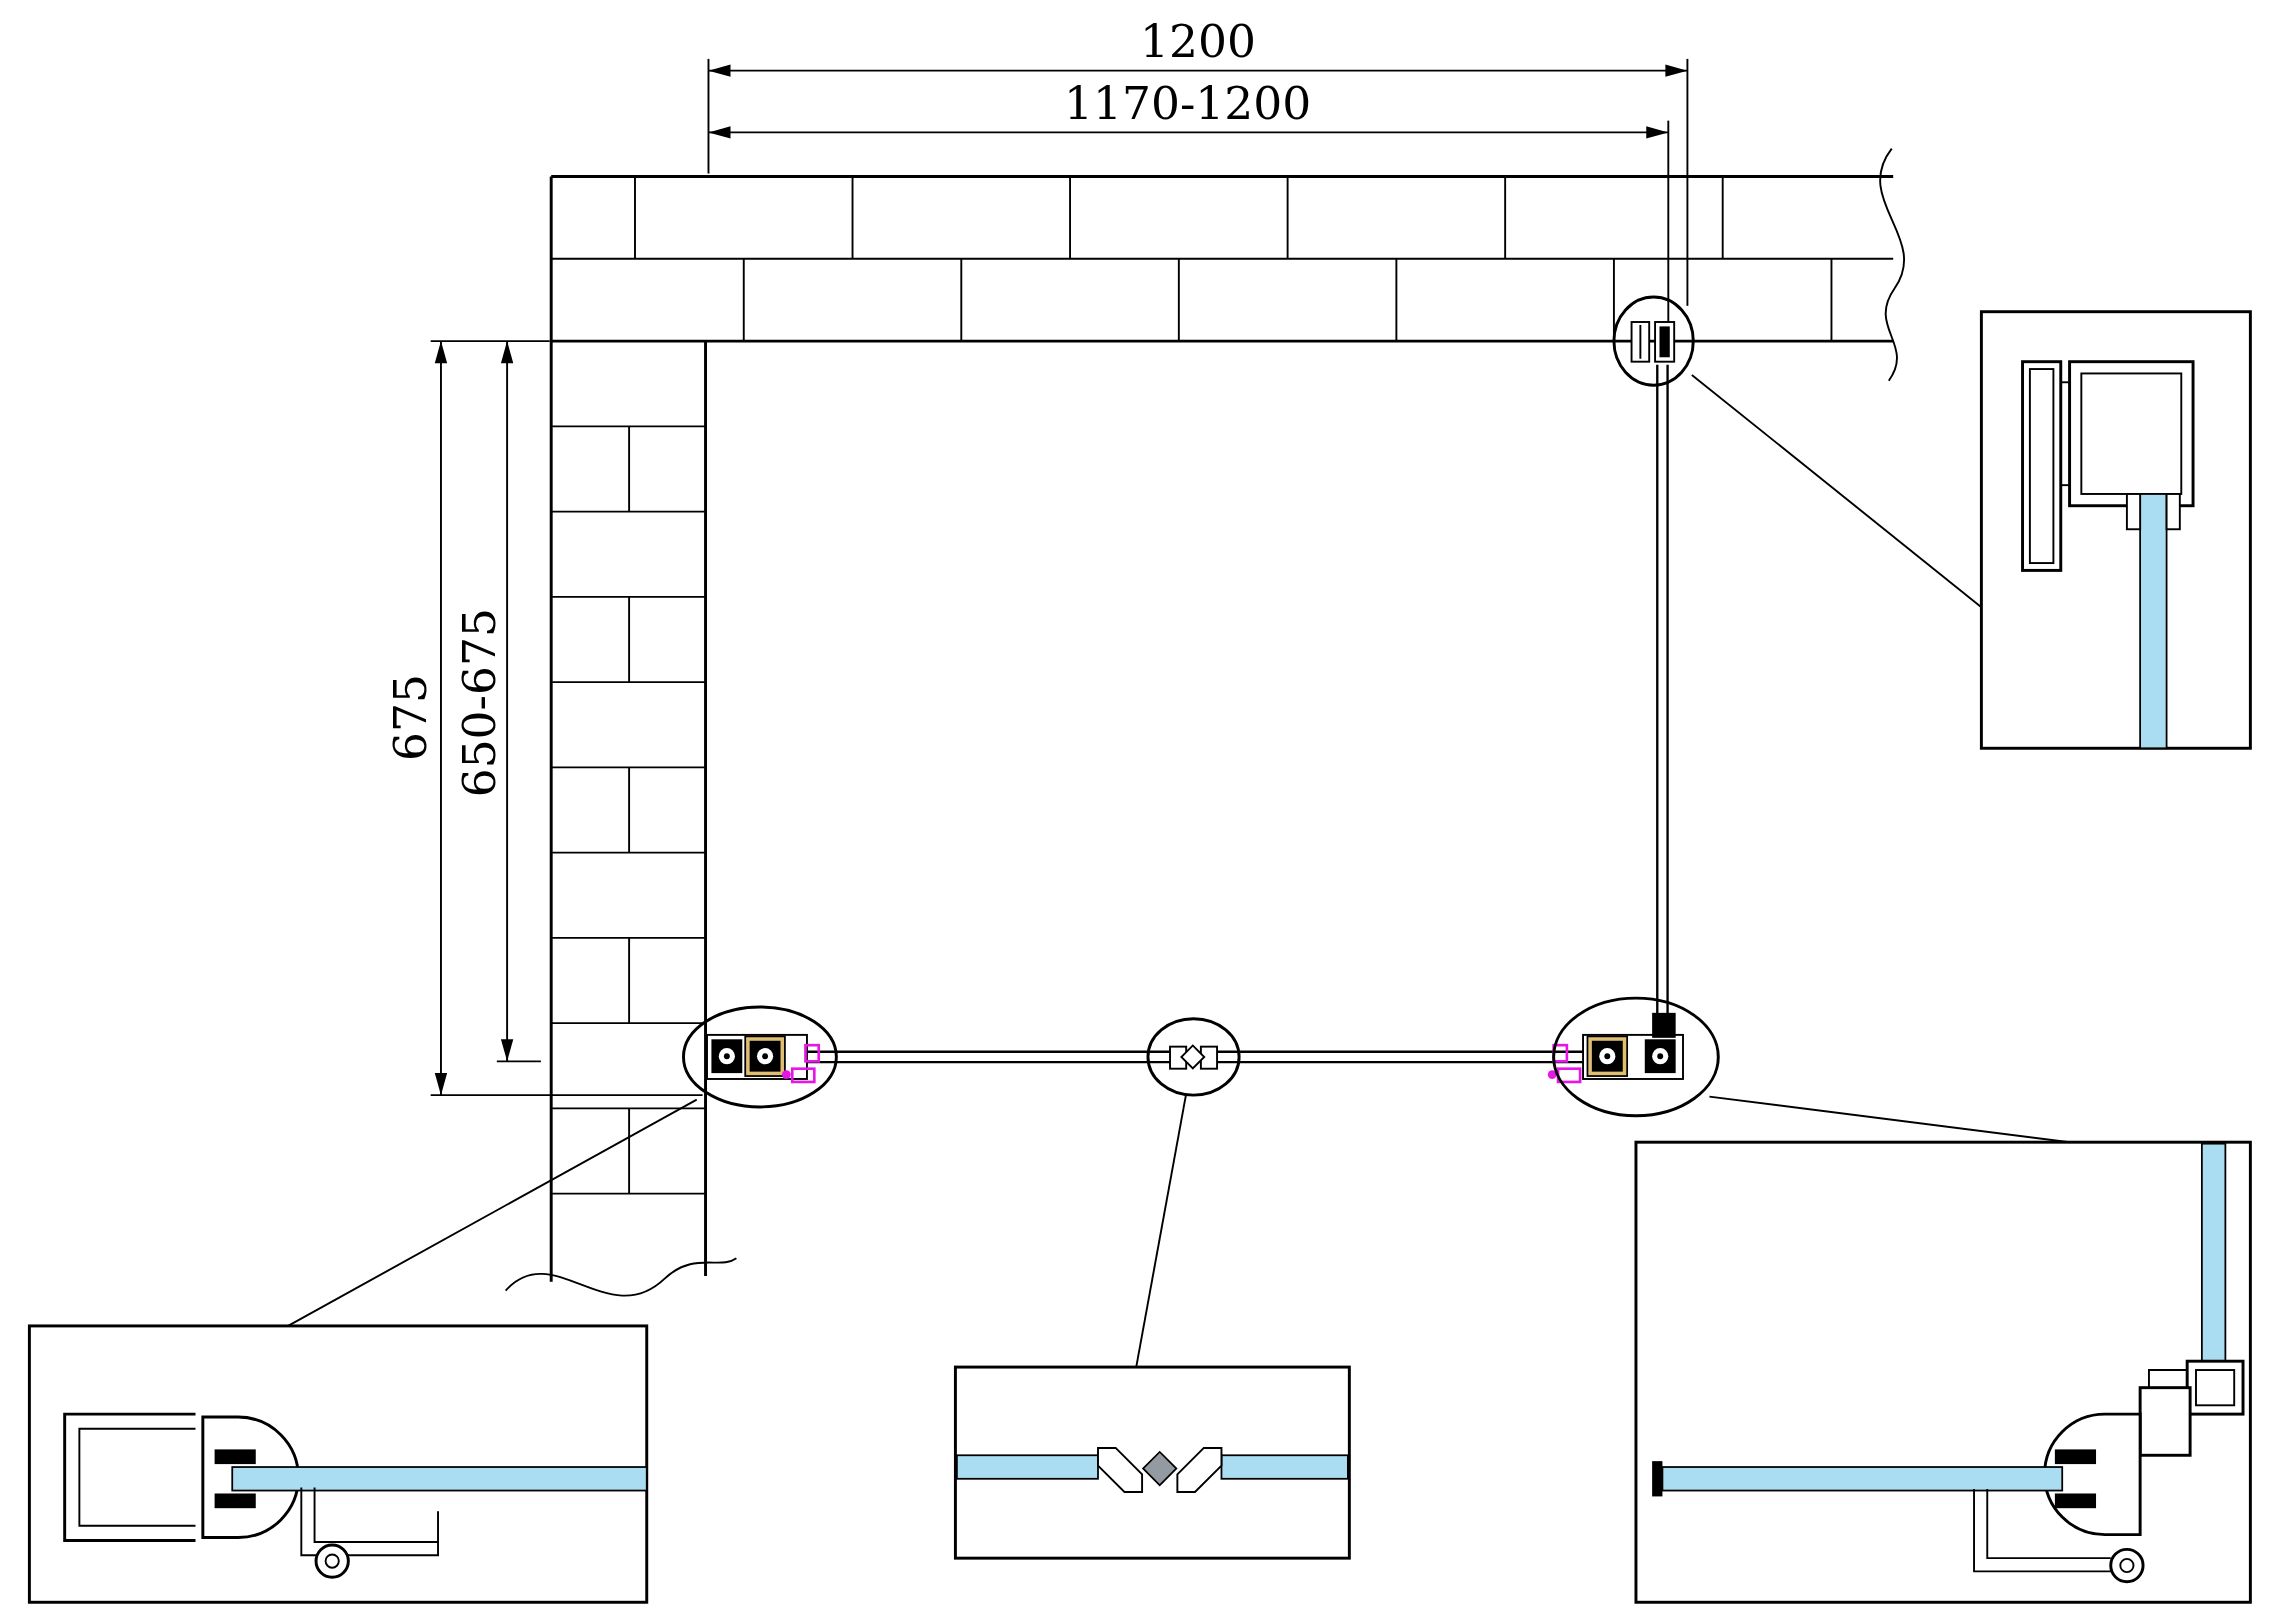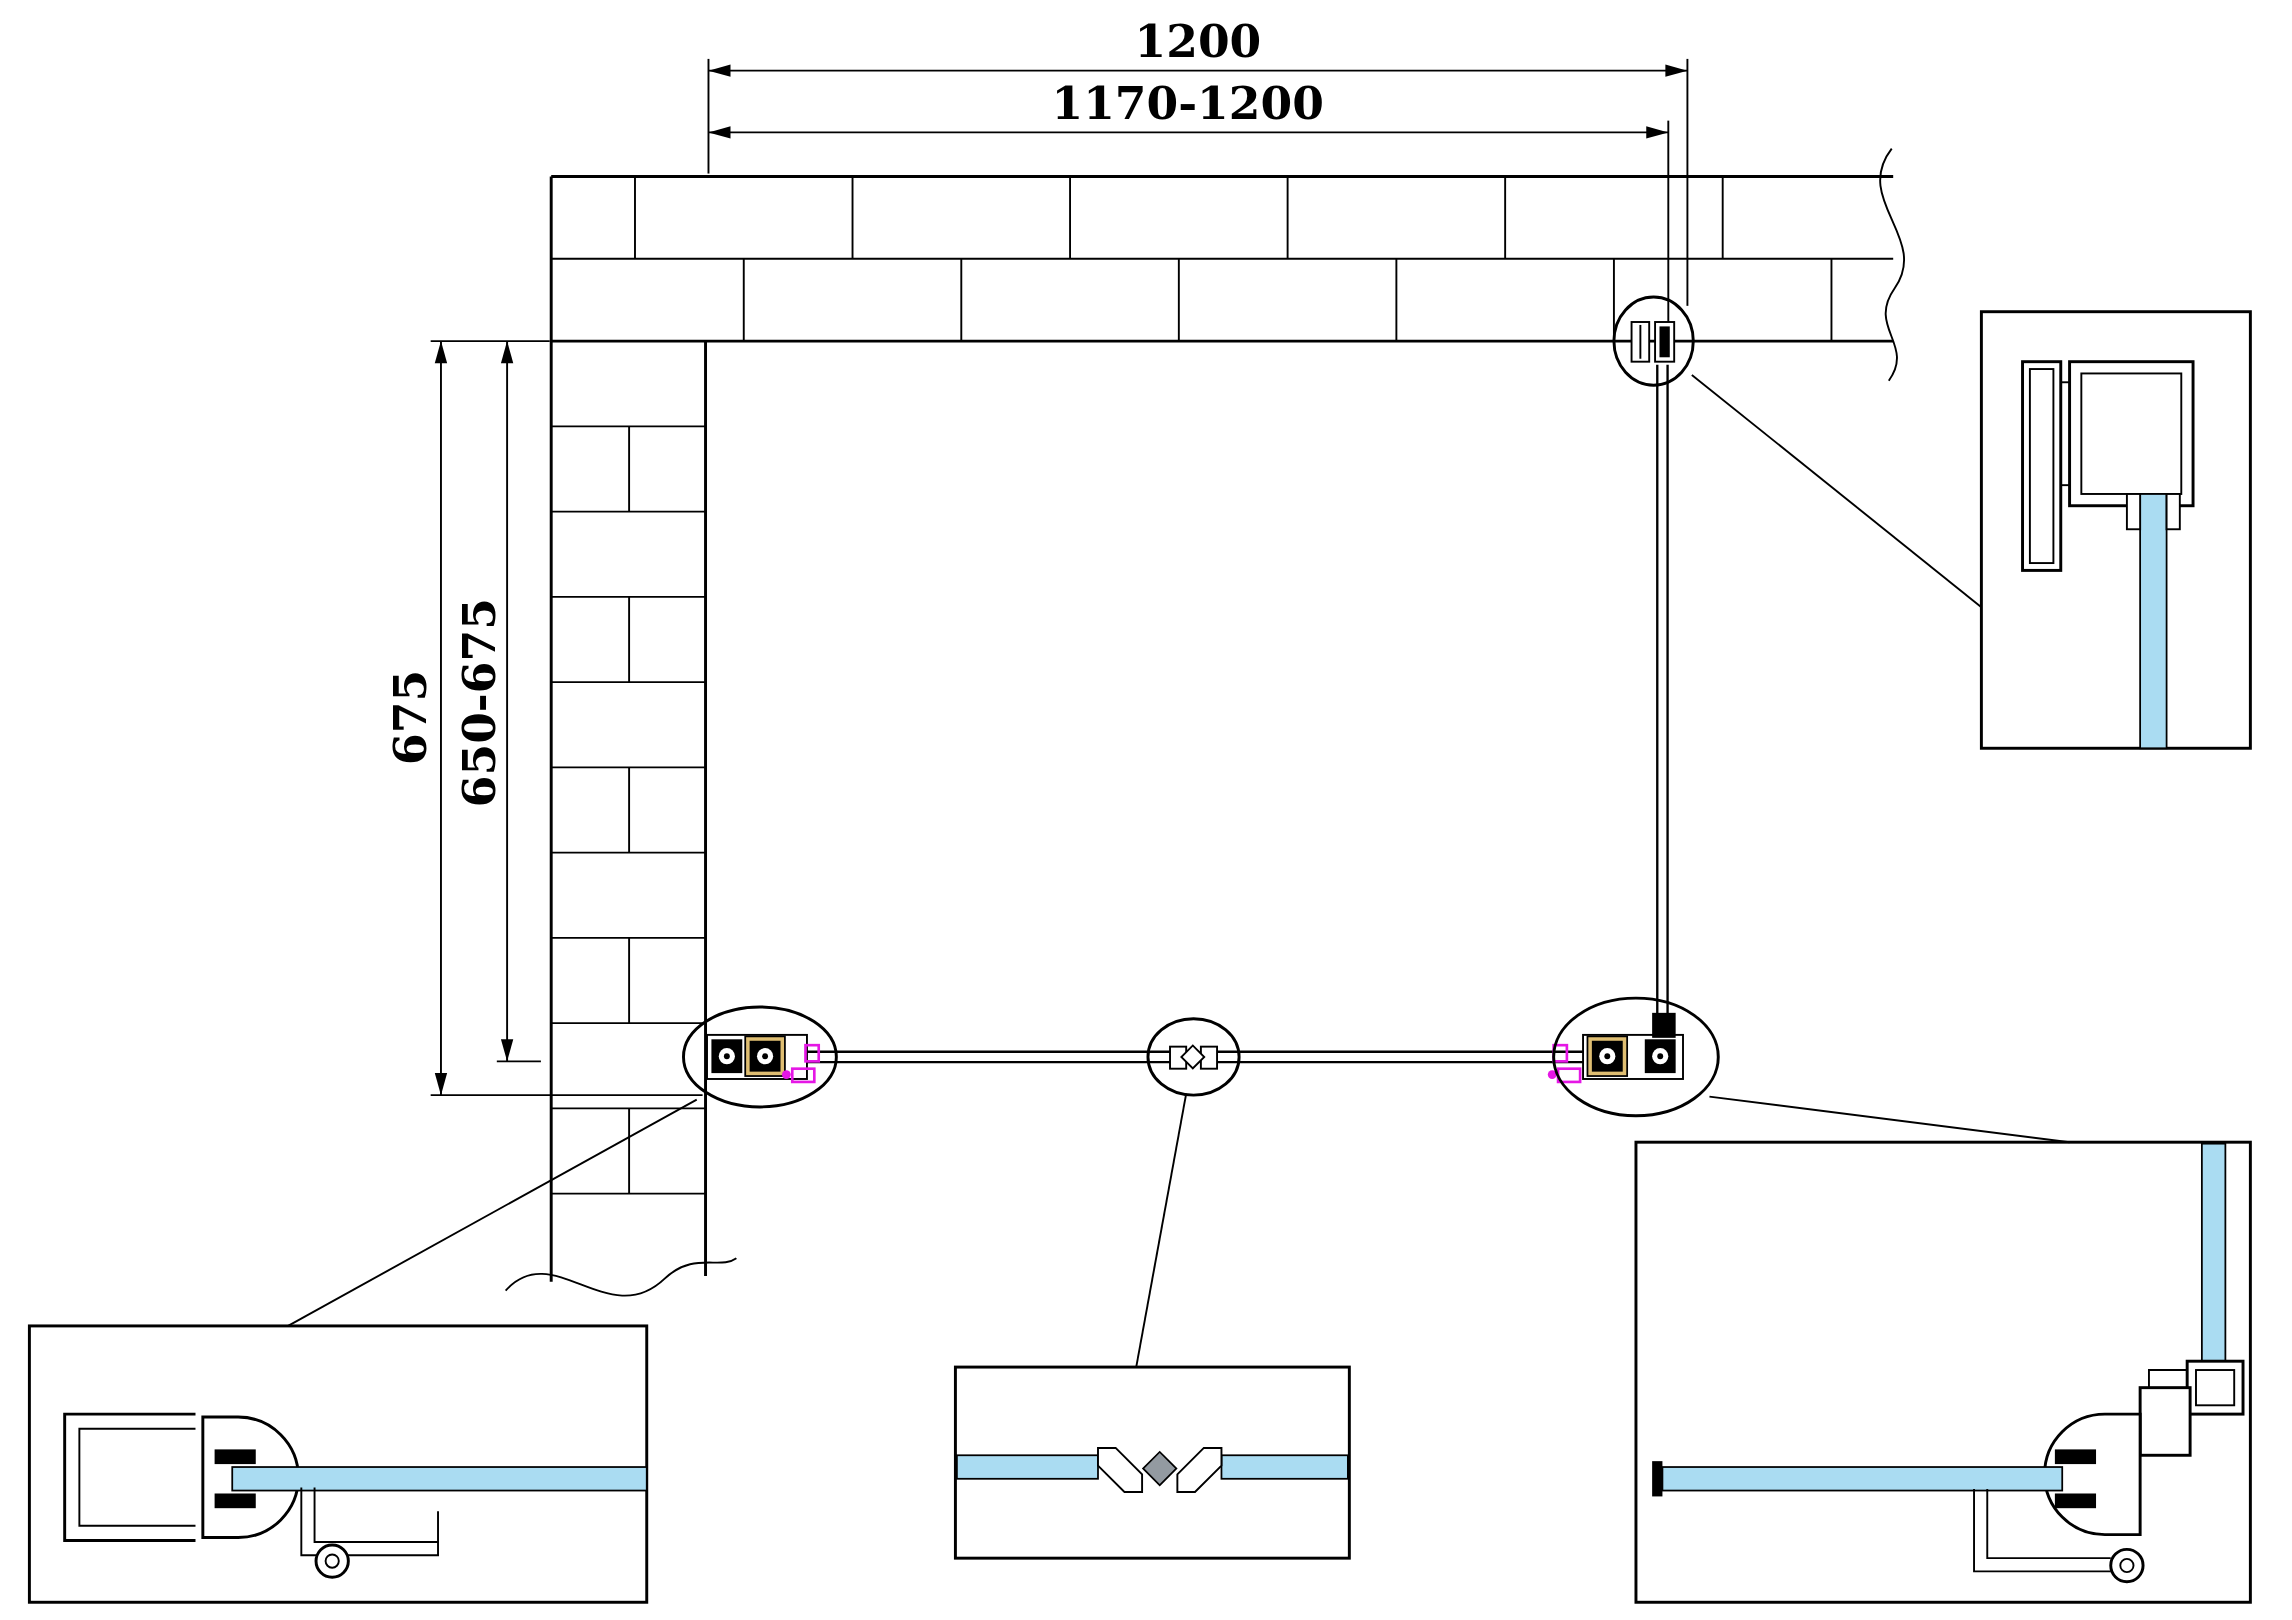--- a/index.html
+++ b/index.html
@@ -1,17 +1,17 @@
 <!DOCTYPE html>
 <html style="--background: #ffffff; --line: #000000; --glass: #aadcf2; --magenta: #e517e5; --brass: #dfbe72; --magnet_gray: #939aa1;"><head>
 <meta charset="utf-8">
 <style>
   html, body { margin:0; padding:0; }
   body { background: var(--background, #ffffff); }
-  .stage { width:1914px; height:1620px; position:relative; background:var(--background,#fff);font-weight:bold; }
+  .stage { width:1914px; height:1620px; position:relative; background:var(--background,#fff); }
   svg { display:block; }
   .ln  { stroke: var(--line,#000); fill:none; stroke-width:2; }
   .thin{ stroke-width:1.3; }
   .med { stroke-width:1.6; }
   .lnw { stroke: var(--line,#000); fill:#ffffff; stroke-width:2; }
   .lnwt{ stroke: var(--line,#000); fill:#ffffff; stroke-width:1.3; }
   .blk { fill: var(--line,#000); stroke:none; }
   .wht { fill:#ffffff; stroke:none; }
   .glass { fill: var(--glass,#aadcf2); stroke: var(--line,#000); stroke-width:1.2; }
   .mg  { stroke: var(--magenta,#e517e5); fill:none; stroke-width:1.8; }

